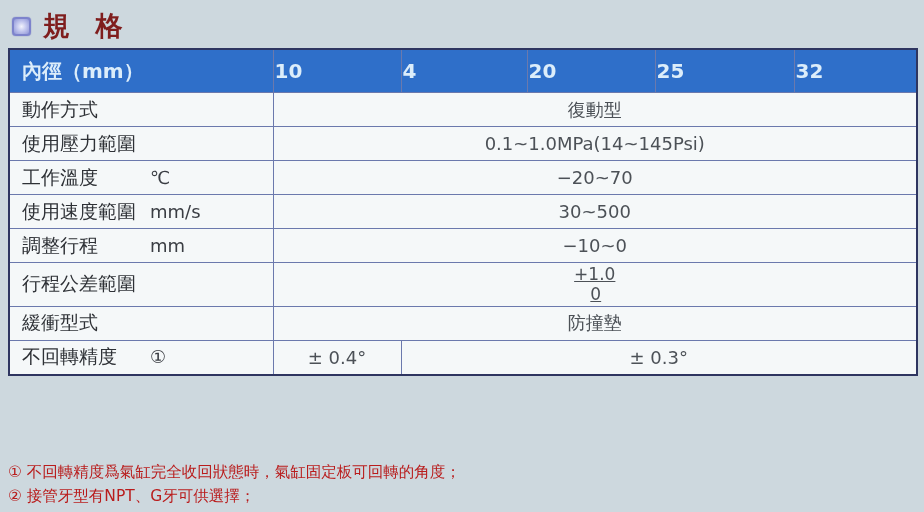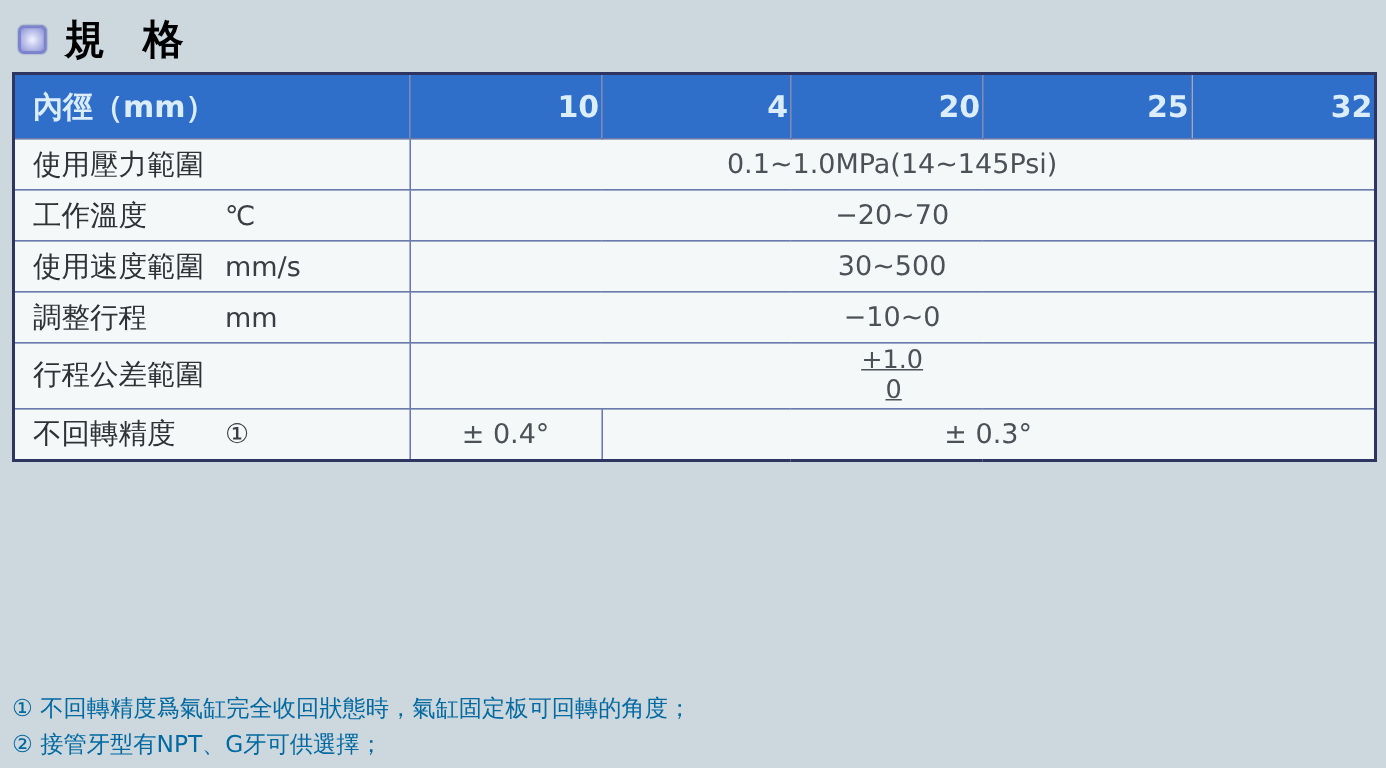--- a/index.html
+++ b/index.html
@@ -12,55 +12,55 @@
     position:absolute;left:12px;top:8px;
     display:flex;align-items:center;gap:12px;
   }
   .title-icon{
     width:15px;height:15px;border-radius:4px;
     border:2px solid #7d83cc;
     background:radial-gradient(circle at 50% 50%, #f2f3fc 0%, #c3c7ee 45%, var(--title_icon,#8e94d6) 100%);
     box-shadow:0 0 1px #5a60b0;
   }
   .title-text{
-    font-size:27px;font-weight:bold;color:#000000;letter-spacing:8px;
+    font-size:27px;font-weight:bold;color:#7f1d1d;letter-spacing:8px;
   }
   table.spec{
     position:absolute;left:8px;top:48px;width:908px;
     border-collapse:collapse;table-layout:fixed;
     border:2px solid var(--outer_border,#2e3560);
     padding-left:41px;
   }
   table.spec th,table.spec td{
     border:1px solid var(--grid_border,#6b79ad);
     overflow:hidden;white-space:nowrap;
   }
   thead th{
     background:var(--header_bg,#2f6fc9);
     color:var(--header_text,#dcedfa);
     height:40px;font-size:20px;font-weight:bold;
-    border-color:#27357f;text-align:right;
+    border-color:#27357f;text-align:left;
   }
   thead th.label-col{text-align:left;padding-left:12px;}
   tbody th{
     background:var(--cell_bg,#f5f8f9);
     text-align:left;font-weight:normal;font-size:19px;color:#2e3136;
     padding-left:12px;height:31px;
   }
   tbody td{
     background:var(--cell_bg,#f5f8f9);
     text-align:center;font-size:18px;color:#4c5157;height:31px;
   }
   .lbl{display:inline-block;min-width:128px;}
   .unit,.noteref{font-size:18px;color:#3a3d43;}
   .tol{font-size:17px;line-height:1.2;color:#4c5157;text-decoration:underline;}
   .tol .lower{padding-left:2px;}
   .footnotes{
     position:absolute;left:8px;top:461px;width:900px;
-    font-size:15.5px;color:#0369a1;line-height:1.45;
+    font-size:15.5px;color:#b91c1c;line-height:1.45;
   }
   .footnotes div{margin-bottom:2px;}
 </style>
 </head>
 <body>
 
 <div class="title-row">
   <span class="title-icon"></span>
   <span class="title-text">規 格</span>
 </div>
@@ -79,20 +79,24 @@
         <th class="label-col">內徑（mm）</th>
         <th>10</th>
         <th>4</th>
         <th>20</th>
         <th>25</th>
         <th>32</th>
       </tr>
   </thead>
   <tbody id="spec-body">
       <tr>
+        <th><span class="lbl">動作方式</span></th>
+        <td colspan="5">復動型</td>
+      </tr>
+      <tr>
         <th><span class="lbl">使用壓力範圍</span></th>
         <td colspan="5">0.1~1.0MPa(14~145Psi)</td>
       </tr>
       <tr>
         <th><span class="lbl">工作溫度</span><span class="unit">℃</span></th>
         <td colspan="5">−20~70</td>
       </tr>
       <tr>
         <th><span class="lbl">使用速度範圍</span><span class="unit">mm/s</span></th>
         <td colspan="5">30~500</td>
@@ -104,20 +108,24 @@
       <tr>
         <th><span class="lbl">行程公差範圍</span></th>
         <td colspan="5">
           <div class="tol">
             <div class="upper">+1.0</div>
             <div class="lower">0</div>
           </div>
         </td>
       </tr>
       <tr>
+        <th><span class="lbl">緩衝型式</span></th>
+        <td colspan="5">防撞墊</td>
+      </tr>
+      <tr>
         <th><span class="lbl">不回轉精度</span><span class="noteref">①</span></th>
         <td colspan="1">± 0.4°</td>
         <td colspan="4">± 0.3°</td>
       </tr>
     </tbody>
 </table>
 
 <div class="footnotes">
   <div>① 不回轉精度爲氣缸完全收回狀態時，氣缸固定板可回轉的角度；</div>
   <div>② 接管牙型有NPT、G牙可供選擇；</div>

